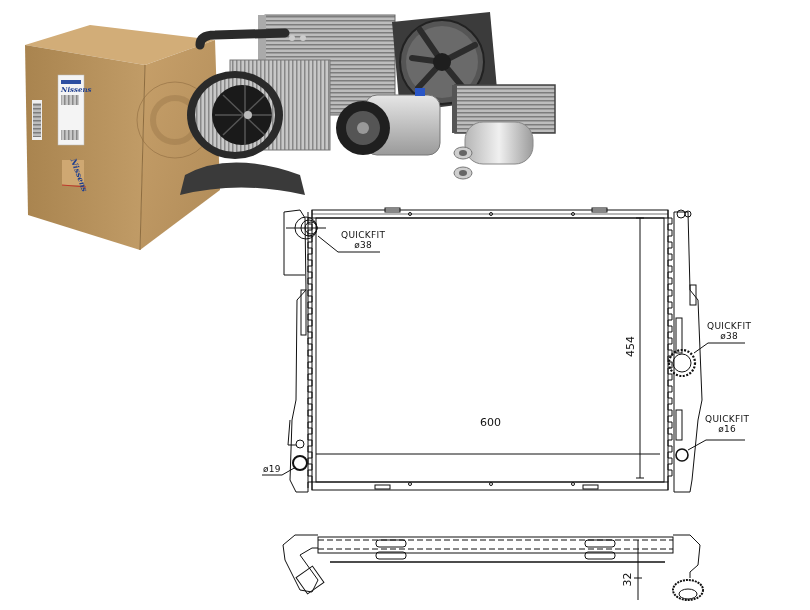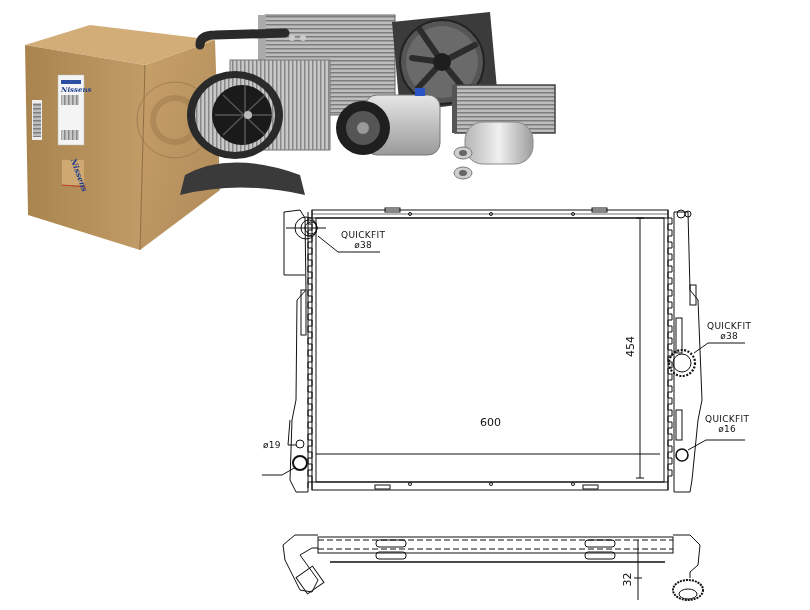--- a/index.html
+++ b/index.html
@@ -204,19 +204,19 @@
     <div>ø38</div>
   </div>
   <div class="lbl" style="left:707px;top:321px;text-align:center;">
     <div>QUICKFIT</div>
     <div>ø38</div>
   </div>
   <div class="lbl" style="left:705px;top:414px;text-align:center;">
     <div>QUICKFIT</div>
     <div>ø16</div>
   </div>
-  <div class="lbl" style="left:263px;top:440px;">ø19</div>
+  <div class="lbl" style="left:263px;top:464px;">ø19</div>
 
   
   <div class="dim" style="left:480px;top:416px;">600</div>
   <div class="dim rot" style="left:620px;top:340px;">454</div>
   <div class="dim rot" style="left:620px;top:573px;">32</div>
 </div>
 
 </body></html>

